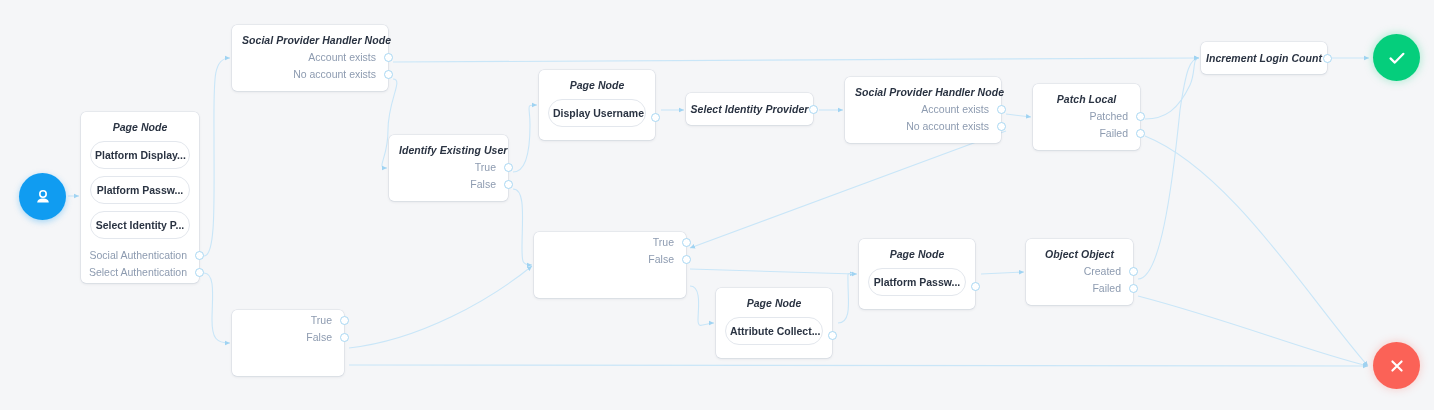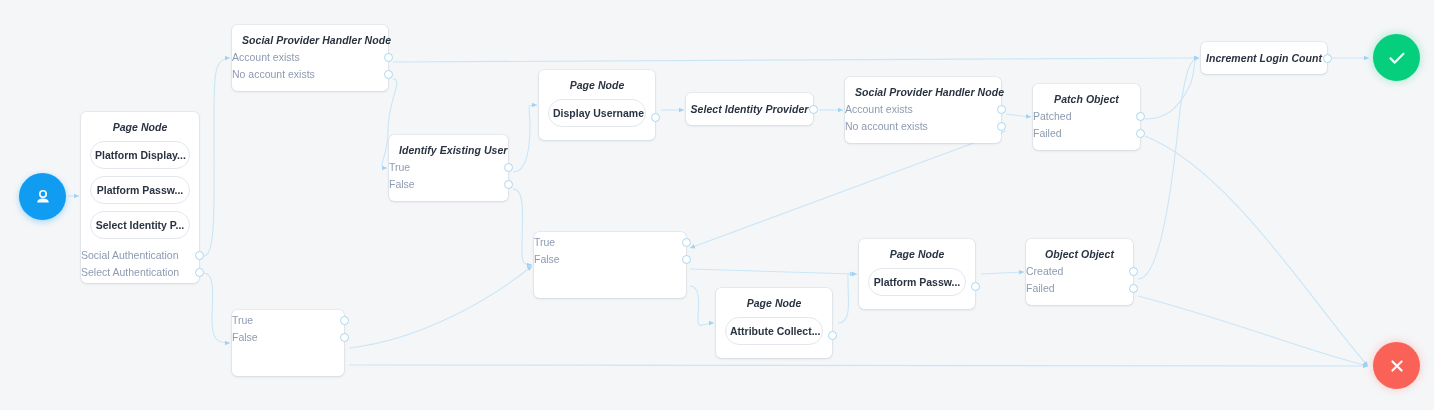--- a/index.html
+++ b/index.html
@@ -82,20 +82,21 @@
   .field:last-child { margin-bottom: 0; }
 
   
   .outcomes {
     padding: 2px 0 7px 0;
   }
   .outcome {
     position: relative;
     height: 17px;
     line-height: 17px;
+    text-align: right;
     padding-right: 12px;
     font-size: 10.5px;
     color: #8d9bb0;
     white-space: nowrap;
   }
   .port {
     position: absolute;
     right: -5px;
     top: 50%;
     margin-top: -4.5px;
@@ -243,21 +244,21 @@
         <span class="port-single" style="right: -5px; top: 12px; position: absolute;"></span>
       </div>
       <div class="node" style="left: 845px; top: 77px; width: 156px; height: 66px;">
         <div class="node-title">Social Provider Handler Node</div>
         <div class="outcomes">
           <div class="outcome"><span>Account exists</span><span class="port"></span></div>
           <div class="outcome"><span>No account exists</span><span class="port"></span></div>
         </div>
       </div>
       <div class="node" style="left: 1033px; top: 84px; width: 107px; height: 66px;">
-        <div class="node-title">Patch Object</div>
+        <div class="node-title">Patch Local</div>
         <div class="outcomes">
           <div class="outcome"><span>Patched</span><span class="port"></span></div>
           <div class="outcome"><span>Failed</span><span class="port"></span></div>
         </div>
       </div>
       <div class="node" style="left: 1201px; top: 42px; width: 126px; height: 32px;">
         <div class="node-title compact">Increment Login Count</div>
         <span class="port-single" style="right: -5px; top: 12px; position: absolute;"></span>
       </div>
       <div class="node" style="left: 534px; top: 232px; width: 152px; height: 66px;">

